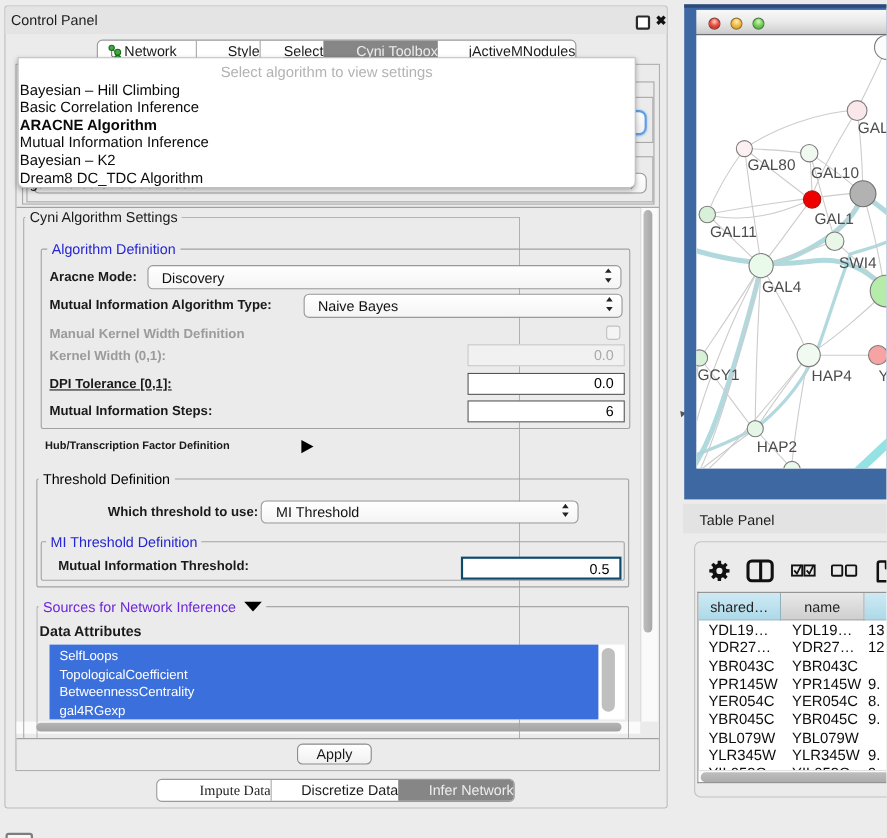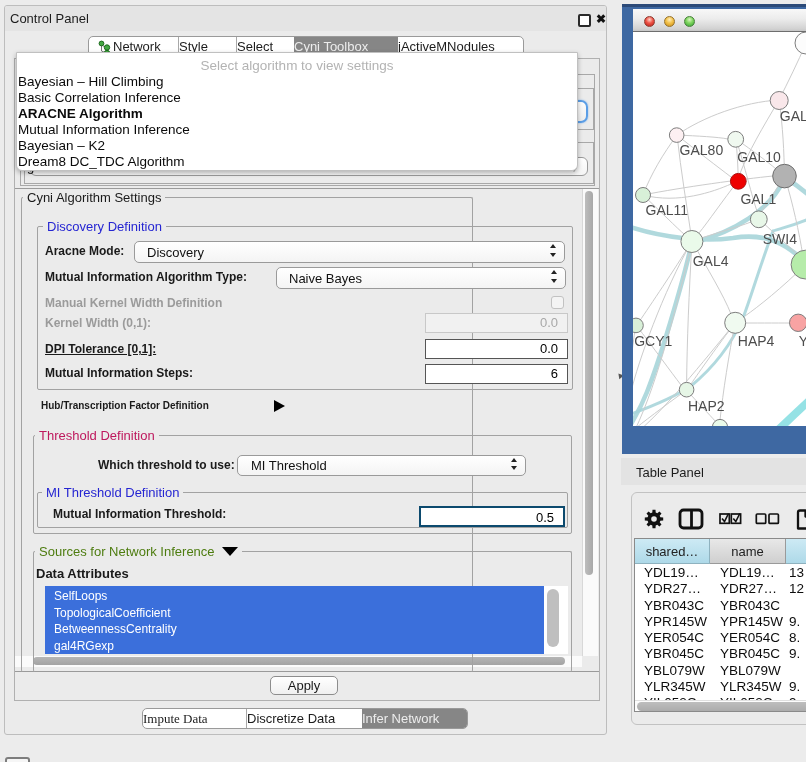--- a/index.html
+++ b/index.html
@@ -8,21 +8,21 @@
 .abs{position:absolute;}
 .b{font-weight:bold;}
 
 #cpwin{left:4px;top:5px;width:603px;height:730px;background:#ebebeb;
   border:1px solid #bdbdbd;border-radius:3px;box-sizing:border-box;}
 #cptitle{left:10px;top:11px;font-size:13px;color:#1c1c1c;}
 #floatico{left:578px;top:14px;width:9px;height:9px;border:2px solid #2a2a2a;border-radius:2px;background:#fff;}
 #closeico{left:596px;top:12px;font-size:12px;color:#111;font-weight:bold;}
 
 .seg{box-sizing:border-box;height:22px;background:#fff;border:1px solid #9a9a9a;border-radius:5px;}
-.segitem{position:absolute;top:0;height:20px;line-height:20px;font-size:13px;color:#1c1c1c;text-align:left;}
+.segitem{position:absolute;top:0;height:20px;line-height:20px;font-size:13px;color:#1c1c1c;text-align:right;}
 .segsel{background:#868686;color:#ededed;}
 .segsep{position:absolute;top:0;width:1px;height:20px;background:#a8a8a8;}
 
 #cynipanel{left:14px;top:58px;width:586px;height:643px;background:#ebebeb;
   border:1px solid #b0b0b0;box-sizing:border-box;}
 
 .combo{position:absolute;box-sizing:border-box;background:linear-gradient(#ffffff,#f4f4f4);
   border:1px solid #9a9a9a;border-radius:5px;font-size:13px;color:#111;}
 .combo .ar{position:absolute;right:6px;width:8px;}
 .arup{width:0;height:0;border-left:3.5px solid transparent;border-right:3.5px solid transparent;border-bottom:4.5px solid #222;}
@@ -110,21 +110,21 @@
 <div class="thumb" style="left:584.5px;top:191px;width:8px;height:384px;background:linear-gradient(90deg,#bdbdbd,#a8a8a8);"></div>
 
 <div class="abs" style="left:15px;top:656px;width:567px;height:11px;background:#fbfbfb;"></div>
 <div class="thumb" style="left:33px;top:657px;width:532px;height:8px;background:linear-gradient(#b5b5b5,#a3a3a3);"></div>
 
 <div class="gbox" style="left:21px;top:197px;width:452px;height:475px;border-bottom:none;">
   <div class="gtitle" style="left:1px;color:#1a1a1a;">Cyni Algorithm Settings</div>
 </div>
 
 <div class="gbox" style="left:37px;top:226px;width:536px;height:164px;">
-  <div class="gtitle" style="left:5px;color:#2525d2;">Discovery Definition</div>
+  <div class="gtitle" style="left:5px;color:#2525d2;">Algorithm Definition</div>
 </div>
 <div class="lbl" style="left:45px;top:244px;">Aracne Mode:</div>
 <div class="combo" style="left:134px;top:241px;width:431px;height:22px;">
   <div style="position:absolute;left:12px;top:3px;">Discovery</div>
   <div class="ar" style="top:2px;">
       <div class="arup"></div>
     </div>
   <div class="ar" style="top:11px;">
       <div class="ardn"></div>
     </div>
@@ -145,41 +145,41 @@
 <div class="tfield" style="left:425px;top:313px;width:143px;height:20px;background:#f1f1f1;border:1px solid #c8c8c8;color:#a8a8a8;line-height:18px;padding-right:9px;">0.0</div>
 <div class="lbl" style="left:45px;top:342px;text-decoration:underline;">DPI Tolerance [0,1]:</div>
 <div class="tfield" style="left:425px;top:339px;width:143px;height:20px;background:#fff;border:1.5px solid #555;color:#000;line-height:17px;padding-right:9px;">0.0</div>
 <div class="lbl" style="left:45px;top:366px;">Mutual Information Steps:</div>
 <div class="tfield" style="left:425px;top:364px;width:143px;height:20px;background:#fff;border:1.5px solid #555;color:#000;line-height:17px;padding-right:9px;">6</div>
 
 <div class="lbl" style="left:41px;top:400px;font-size:10px;">Hub/Transcription Factor Definition</div>
 <div class="abs" style="left:274px;top:400px;width:0;height:0;border-top:6.5px solid transparent;border-bottom:6.5px solid transparent;border-left:11px solid #000;"></div>
 
 <div class="gbox" style="left:33px;top:435px;width:539px;height:99px;">
-  <div class="gtitle" style="left:1px;color:#be185d;">Threshold Definition</div>
+  <div class="gtitle" style="left:1px;color:#000000;">Threshold Definition</div>
 </div>
 <div class="lbl" style="left:98px;top:458px;">Which threshold to use:</div>
 <div class="combo" style="left:237px;top:455px;width:289px;height:21px;">
   <div style="position:absolute;left:13px;top:2px;">MI Threshold</div>
   <div class="ar" style="top:2px;">
       <div class="arup"></div>
     </div>
   <div class="ar" style="top:10px;">
       <div class="ardn"></div>
     </div>
 </div>
 
 <div class="gbox" style="left:37px;top:492px;width:531px;height:36px;">
   <div class="gtitle" style="left:4px;color:#2525d2;">MI Threshold Definition</div>
 </div>
 <div class="lbl" style="left:53px;top:507px;">Mutual Information Threshold:</div>
 <div class="tfield" style="left:419px;top:506px;width:146px;height:21px;background:#fff;border:2px solid #0c4a6e;color:#000;line-height:19px;padding-right:9px;">0.5</div>
 
 <div class="gbox" style="left:33px;top:551px;width:539px;height:121px;border-bottom:none;">
-  <div class="gtitle" style="left:1px;color:#4d7c0f;text-align:center;">Sources for Network Inference
+  <div class="gtitle" style="left:1px;color:#6d28d9;text-align:center;">Sources for Network Inference
   <span style="display:inline-block;width:0;height:0;border-left:8px solid transparent;border-right:8px solid transparent;border-top:9px solid #000;margin-left:4px;"></span></div>
 </div>
 <div class="lbl" style="left:36px;top:566px;font-size:13px;">Data Attributes</div>
 <div class="abs" style="left:45px;top:586px;width:523px;height:68px;background:#fff;">
   <div class="abs" style="left:0;top:0;width:499px;height:68px;background:#3b6fdb;"></div>
   <div class="abs" style="left:9px;top:2px;font-size:12px;color:#fff;line-height:16.6px;">SelfLoops<br>TopologicalCoefficient<br>BetweennessCentrality<br>gal4RGexp</div>
   <div class="thumb" style="left:502px;top:3px;width:12px;height:58px;background:#bfbfbf;border-radius:6px;"></div>
 </div>
 
 <div id="popup" class="abs">

